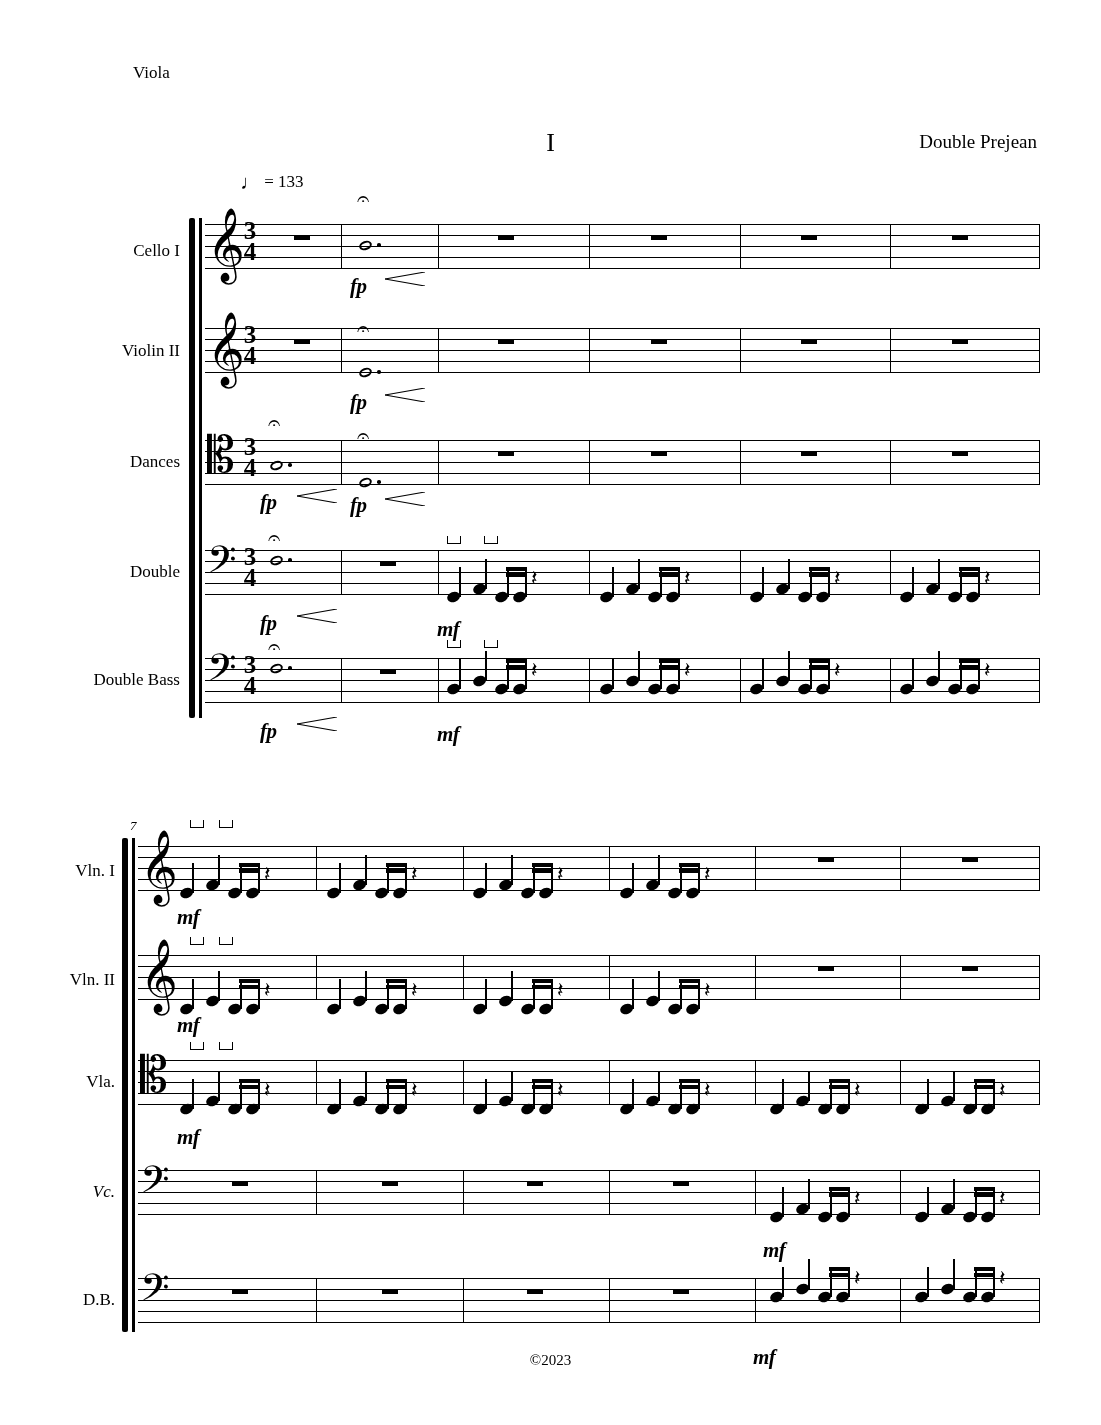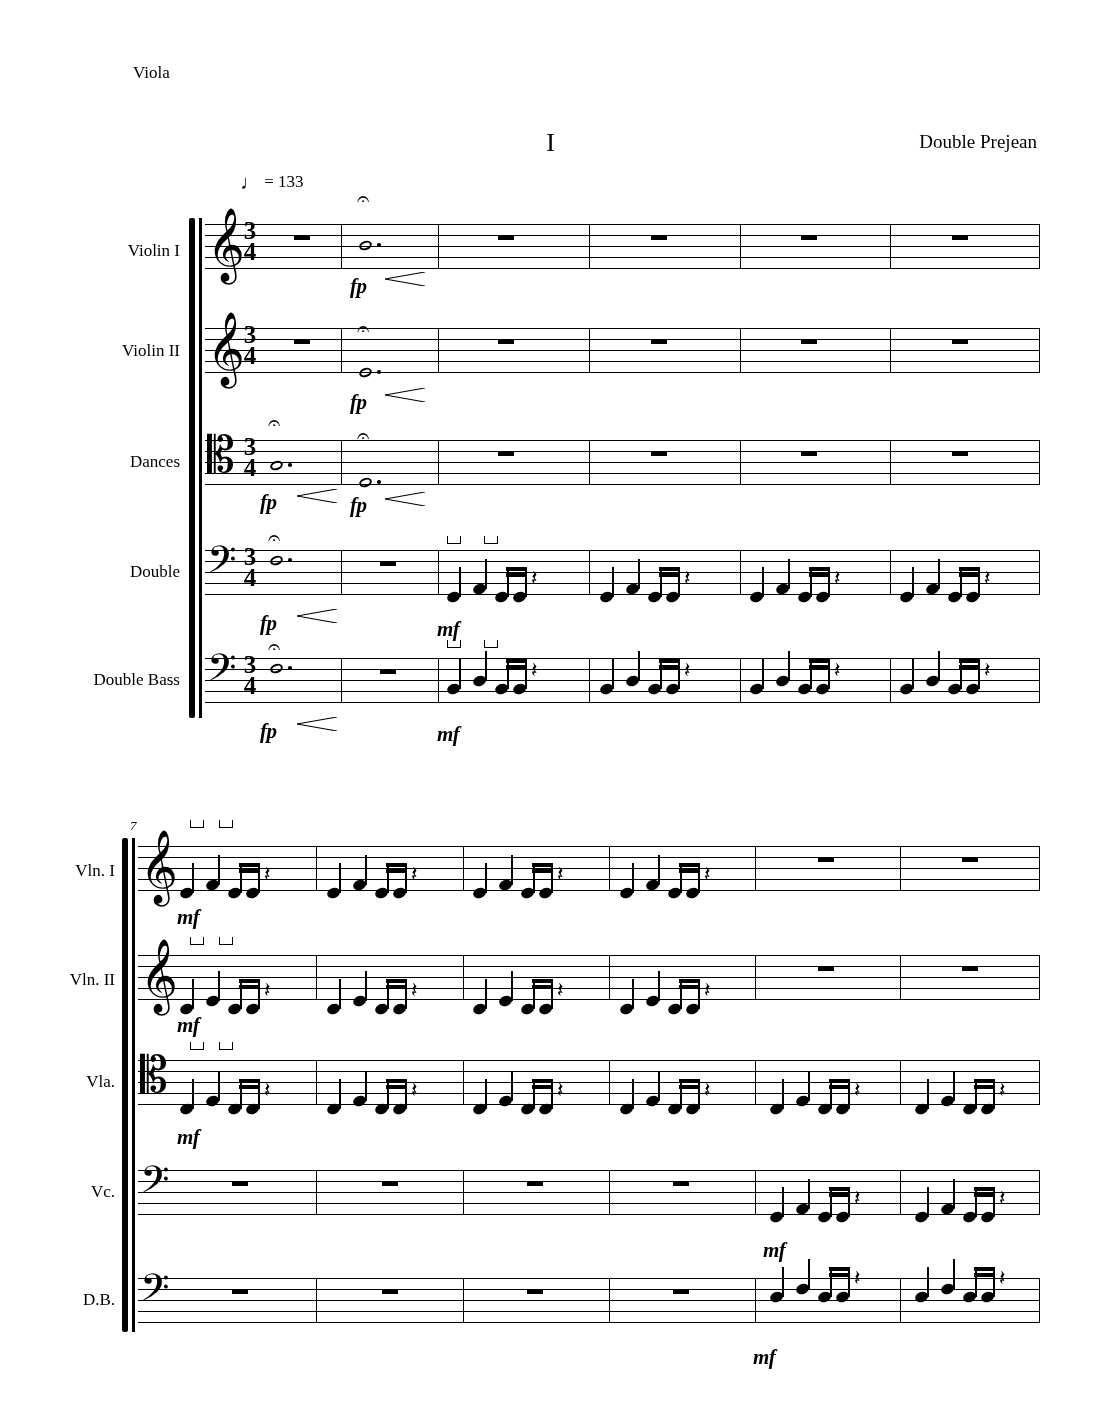--- a/index.html
+++ b/index.html
@@ -192,32 +192,33 @@
   }
 </style>
 </head>
 <body>
 
 <div class="page">
 
   <div id="score-label">Viola</div>
   <div id="movement-number">I</div>
   <div id="composer">Double Prejean</div>
+  <div id="copyright">©2023</div>
 
   <div id="tempo-mark">
     <span class="note-glyph">♩</span>
     <span>= 133</span>
   </div>
 
   <div class="system" id="system-1">
 
     <div class="bracket" style="left:189px; top:218px; height:500px;"></div>
     <div class="barline thick" style="left:199px; top:218px; height:500px;"></div>
 
-    <div class="inst-label" style="left:60px; width:120px; top:241px;">Violin I</div>
+    <div class="inst-label" style="left:60px; width:120px; top:241px;">Cello I</div>
     <div class="inst-label" style="left:60px; width:120px; top:341px;">Violin II</div>
     <div class="inst-label" style="left:60px; width:120px; top:452px;">Dances</div>
     <div class="inst-label" style="left:40px; width:140px; top:562px;">Double</div>
     <div class="inst-label" style="left:20px; width:160px; top:670px;">Double Bass</div>
 
     <div>
       <div class="staff-line" style="left:205px; top:224px; width:835px;"></div>
       <div class="staff-line" style="left:205px; top:235px; width:835px;"></div>
       <div class="staff-line" style="left:205px; top:246px; width:835px;"></div>
       <div class="staff-line" style="left:205px; top:257px; width:835px;"></div>
@@ -494,21 +495,21 @@
   <div class="system" id="system-2">
 
     <div class="sysnum" style="left:130px; top:818px;">7</div>
 
     <div class="bracket" style="left:122px; top:838px; height:494px;"></div>
     <div class="barline thick" style="left:132px; top:838px; height:494px;"></div>
 
     <div class="inst-label" style="left:0px; width:115px; top:861px;">Vln. I</div>
     <div class="inst-label" style="left:0px; width:115px; top:970px;">Vln. II</div>
     <div class="inst-label" style="left:0px; width:115px; top:1072px;">Vla.</div>
-    <div class="inst-label" style="left:0px; width:115px; top:1182px;">Vc.</div>
+    <div class="inst-label" style="left:0px; width:115px; top:1182px;font-style:italic;">Vc.</div>
     <div class="inst-label" style="left:0px; width:115px; top:1290px;">D.B.</div>
 
     <div>
       <div class="staff-line" style="left:138px; top:846px; width:902px;"></div>
       <div class="staff-line" style="left:138px; top:857px; width:902px;"></div>
       <div class="staff-line" style="left:138px; top:868px; width:902px;"></div>
       <div class="staff-line" style="left:138px; top:879px; width:902px;"></div>
       <div class="staff-line" style="left:138px; top:890px; width:902px;"></div>
       <div class="clef" style="left:140px; top:834px; font-size:64px;">𝄞</div>
       <div class="rest-measure" style="left:818px; top:857px; width:16px;"></div>

